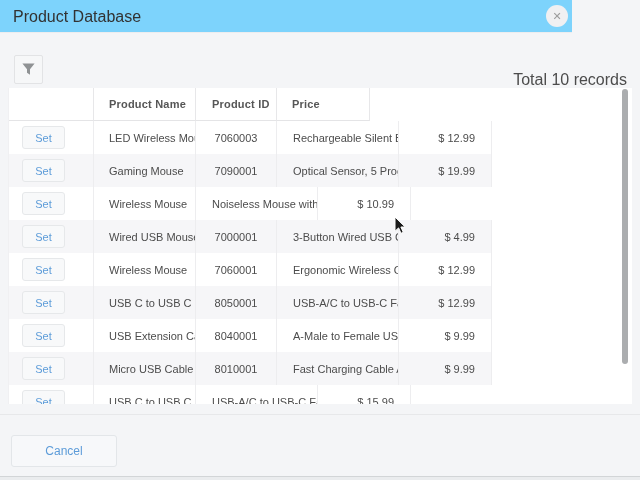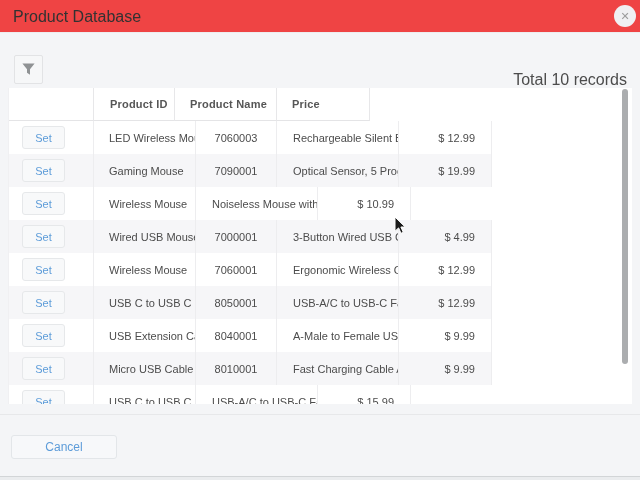--- a/index.html
+++ b/index.html
@@ -4,22 +4,22 @@
 <style>
   * { margin:0; padding:0; box-sizing:border-box; }
   html,body { background:#f4f5f7; }
   .stage {
     position:relative; width:640px; height:480px; overflow:hidden;
     background:#f4f5f7; font-family:"Liberation Sans", sans-serif;
     color:#4c4c4c; -webkit-font-smoothing:antialiased;
   }
   
   .titlebar {
-    position:absolute; left:0; top:0; width:640px; height:33px;
-    background:#ef4444; border-bottom:1px solid #ededef;
+    position:absolute; left:0; top:0; width:572px; height:33px;
+    background:#7dd3fc; border-bottom:1px solid #ededef;
   }
   .title {
     position:absolute; left:13px; top:0; height:33px; line-height:33px;
     font-size:16px; color:#323232;
   }
   .close-btn {
     position:absolute; right:4px; top:5px; width:22px; height:22px;
     border-radius:50%; background:#f0f0f2; border:none;
     color:#9b9b9b; font-size:11px; line-height:22px; text-align:center;
     font-family:"Liberation Sans", sans-serif; cursor:default;
@@ -65,21 +65,21 @@
     border-radius:3px; color:#5d9cd9; font-size:11px;
     font-family:"Liberation Sans", sans-serif; cursor:default;
   }
   .vscroll-thumb {
     position:absolute; right:4px; top:1px; width:6px; height:275px;
     border-radius:3px; background:#abadaf;
   }
   
   .footer-sep { position:absolute; left:0; top:414px; width:640px; height:1px; background:#e7e8ea; }
   .cancel-btn {
-    position:absolute; left:11px; top:435px; width:106px; height:24px;
+    position:absolute; left:11px; top:435px; width:106px; height:32px;
     background:#f7f8fa; border:1px solid #e3e6e9; border-radius:3px;
     color:#5d9cd9; font-size:12px; font-family:"Liberation Sans", sans-serif;
     cursor:default;
   }
   .bottom-line  { position:absolute; left:0; top:476px; width:640px; height:1px; background:#d2d5d7; }
   .bottom-strip { position:absolute; left:0; top:477px; width:640px; height:3px; background:#eaecee; }
   
   .cursor { position:absolute; left:394px; top:216px; width:12px; height:19px; pointer-events:none; }
 </style>
 </head>
@@ -98,22 +98,22 @@
           <path d="M1.5 1.5 h13 L9.6 7.8 V13.6 L6.4 11.4 V7.8 Z" fill="#8f9294"></path>
         </svg>
     </span>
   </button>
   <div class="total-records">Total 10 records</div>
 
   <div class="table-wrap">
     <div class="tbl">
       <div class="trow thead">
         <div class="cell c-set"></div>
+        <div class="cell c-name">Product Name</div>
         <div class="cell c-id">Product ID</div>
-        <div class="cell c-name">Product Name</div>
         <div class="cell c-price">Price</div>
       </div>
 
       <div class="trow">
         <div class="cell c-set">
             <button class="set-btn">Set</button>
           </div>
         <div class="cell c-name">LED Wireless Mouse</div>
         <div class="cell c-id">7060003</div>
         <div class="cell c-desc">Rechargeable Silent Bluetooth Mouse</div>

